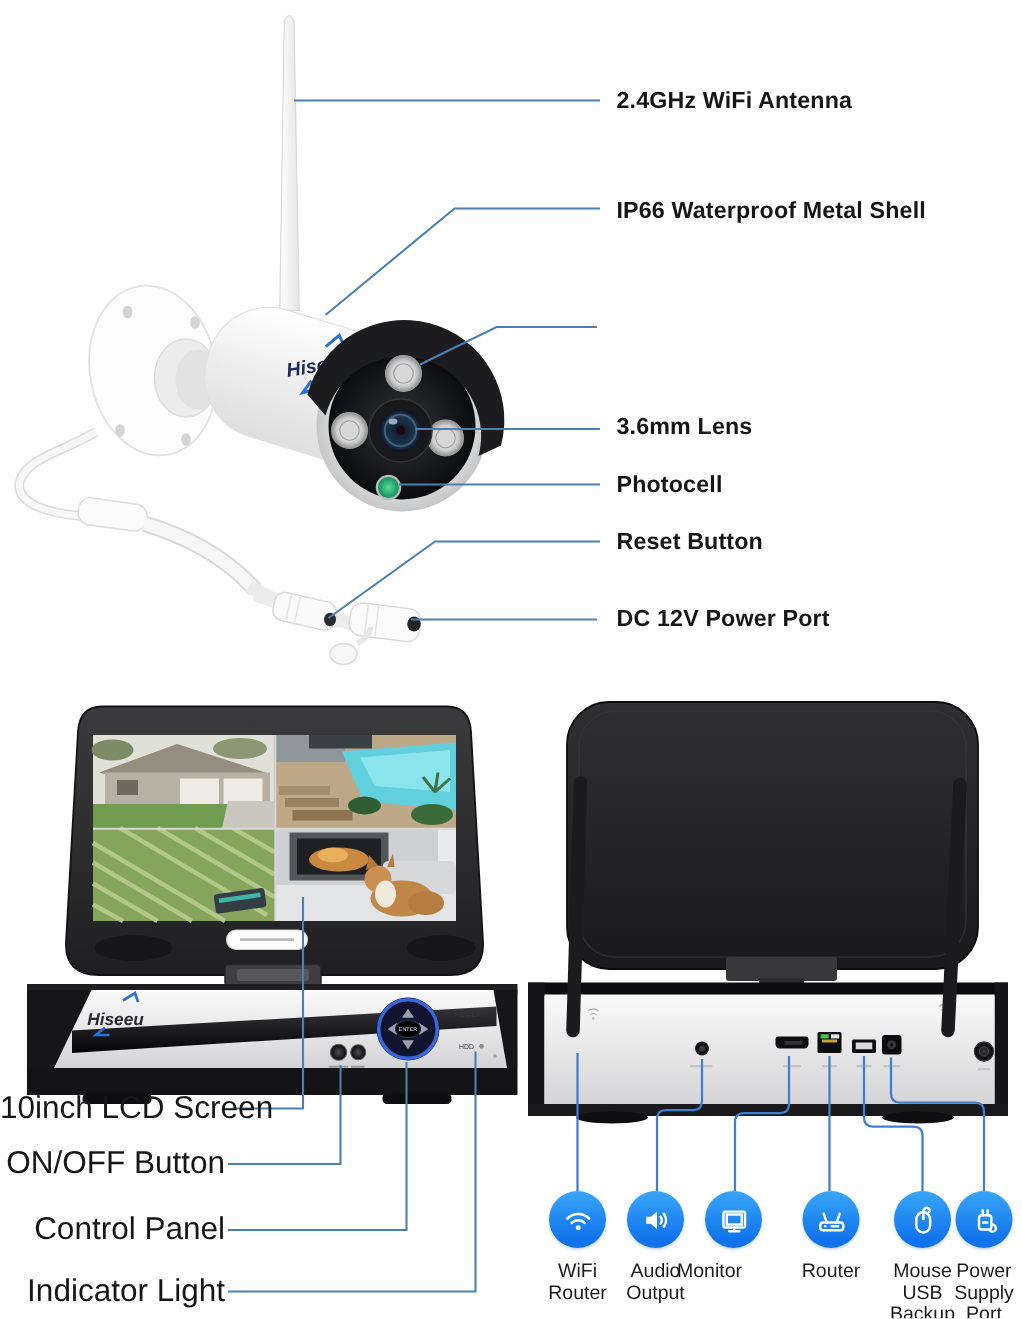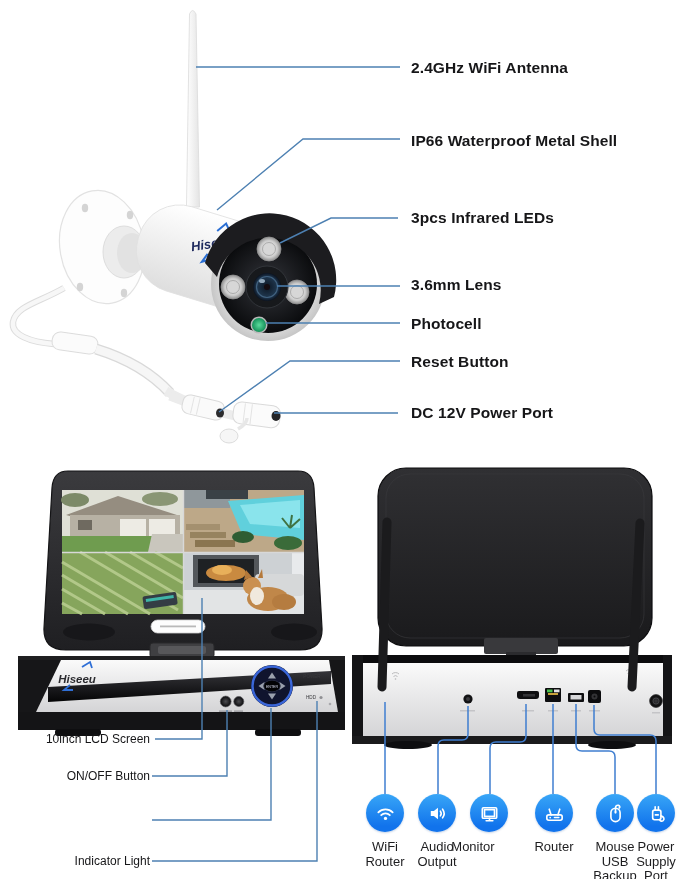--- a/index.html
+++ b/index.html
@@ -1,21 +1,21 @@
 <!DOCTYPE html>
 <html><head>
 <meta charset="utf-8">
 <style>
   html,body{margin:0;padding:0;background:#fff;}
   #stage{position:relative;width:681px;height:879px;background:#ffffff;overflow:hidden;
          font-family:"Liberation Sans", sans-serif;}
   #diagram{position:absolute;left:0;top:0;}
   .lbl{position:absolute;left:411px;height:20px;line-height:20px;font-size:15.5px;
        color:#161618;letter-spacing:.1px;white-space:nowrap;font-weight:bold;}
-  .lbl-r{position:absolute;left:0;width:150px;height:20px;line-height:20px;font-size:12px;
+  .lbl-r{position:absolute;left:0;width:150px;height:20px;line-height:20px;font-size:21px;
        color:#161618;text-align:right;white-space:nowrap;}
   .port-icon{position:absolute;width:38px;height:38px;border-radius:50%;
        background:linear-gradient(180deg,#38a6f7 0%,#1173ec 85%);
        display:flex;align-items:center;justify-content:center;box-shadow:0 1px 2px rgba(20,80,160,.25);}
   .port-icon svg{width:23px;height:23px;}
   .port-cap{position:absolute;width:62px;font-size:13px;line-height:14.5px;color:#1d1d1f;
        text-align:center;}
 </style>
 </head>
 <body>
@@ -366,28 +366,28 @@
     <path d="M468,706 V734 Q468,740 462,740 H444 Q438,740 438,746 V794"></path>
     <path d="M526,704 V736 Q526,742 520,742 H496 Q490,742 490,748 V794"></path>
     <path d="M553,704 V794"></path>
     <path d="M576,704 V745 Q576,751 582,751 H609 Q615,751 615,757 V794"></path>
     <path d="M594,705 V729 Q594,735 600,735 H650 Q656,735 656,741 V794"></path>
   </g>
 </svg>
 
 <div class="lbl" style="top:58px">2.4GHz WiFi Antenna</div>
 <div class="lbl" style="top:131px">IP66 Waterproof Metal Shell</div>
-<div class="lbl" style="top:208px">3pcs Infrared LEDs</div>
 <div class="lbl" style="top:275px">3.6mm Lens</div>
 <div class="lbl" style="top:314px">Photocell</div>
 <div class="lbl" style="top:352px">Reset Button</div>
 <div class="lbl" style="top:403px">DC 12V Power Port</div>
 
 <div class="lbl-r" style="top:729px">10inch LCD Screen</div>
 <div class="lbl-r" style="top:766px">ON/OFF Button</div>
+<div class="lbl-r" style="top:810px">Control Panel</div>
 <div class="lbl-r" style="top:851px">Indicator Light</div>
 
 <div class="port-icon" style="left:366px;top:794px">
   <svg viewBox="0 0 24 24" fill="none" stroke="#fff" stroke-width="1.8" stroke-linecap="round">
     <path d="M4.5,10.8 a10.6,10.6 0 0 1 15,0"></path>
         <path d="M7.5,13.8 a6.4,6.4 0 0 1 9,0"></path>
     <circle cx="12" cy="17.2" r="1.7" fill="#fff" stroke="none"></circle>
   </svg>
 </div>
 <div class="port-icon" style="left:418px;top:794px">

